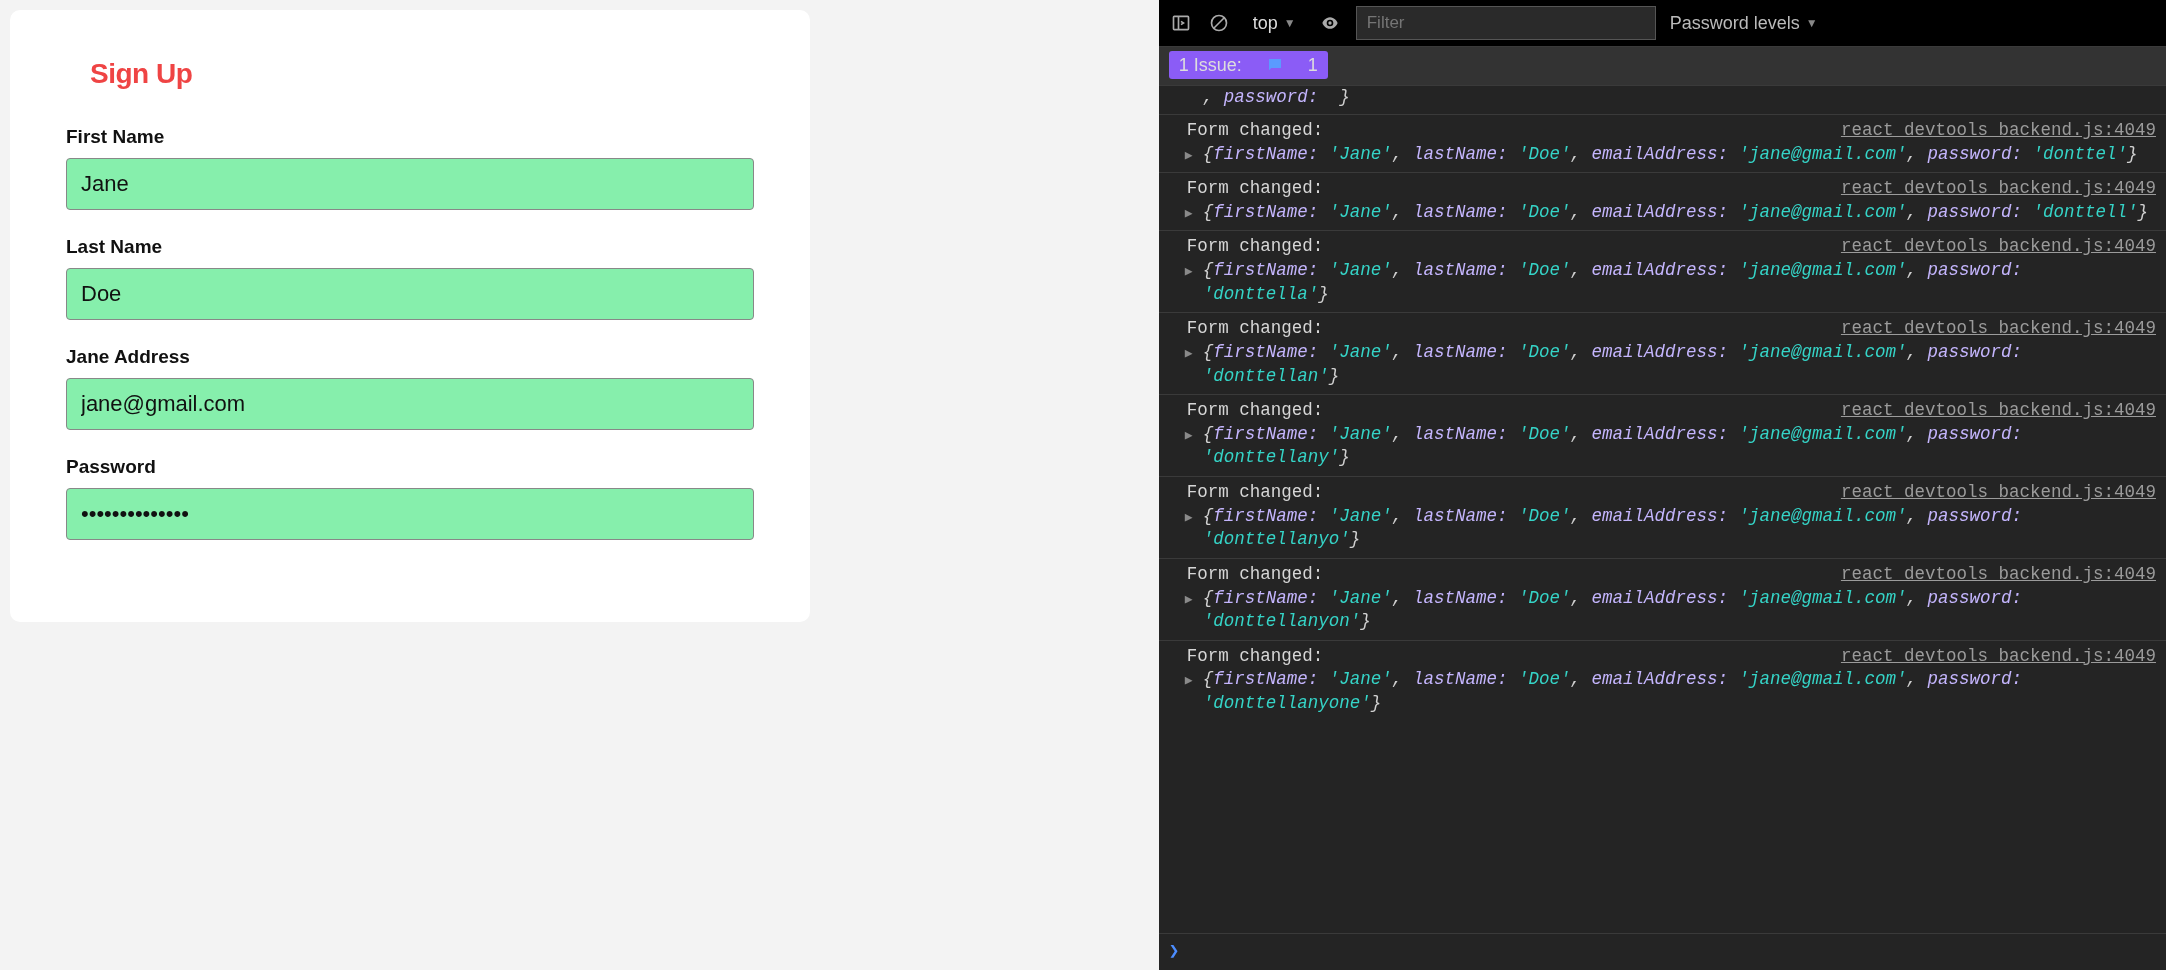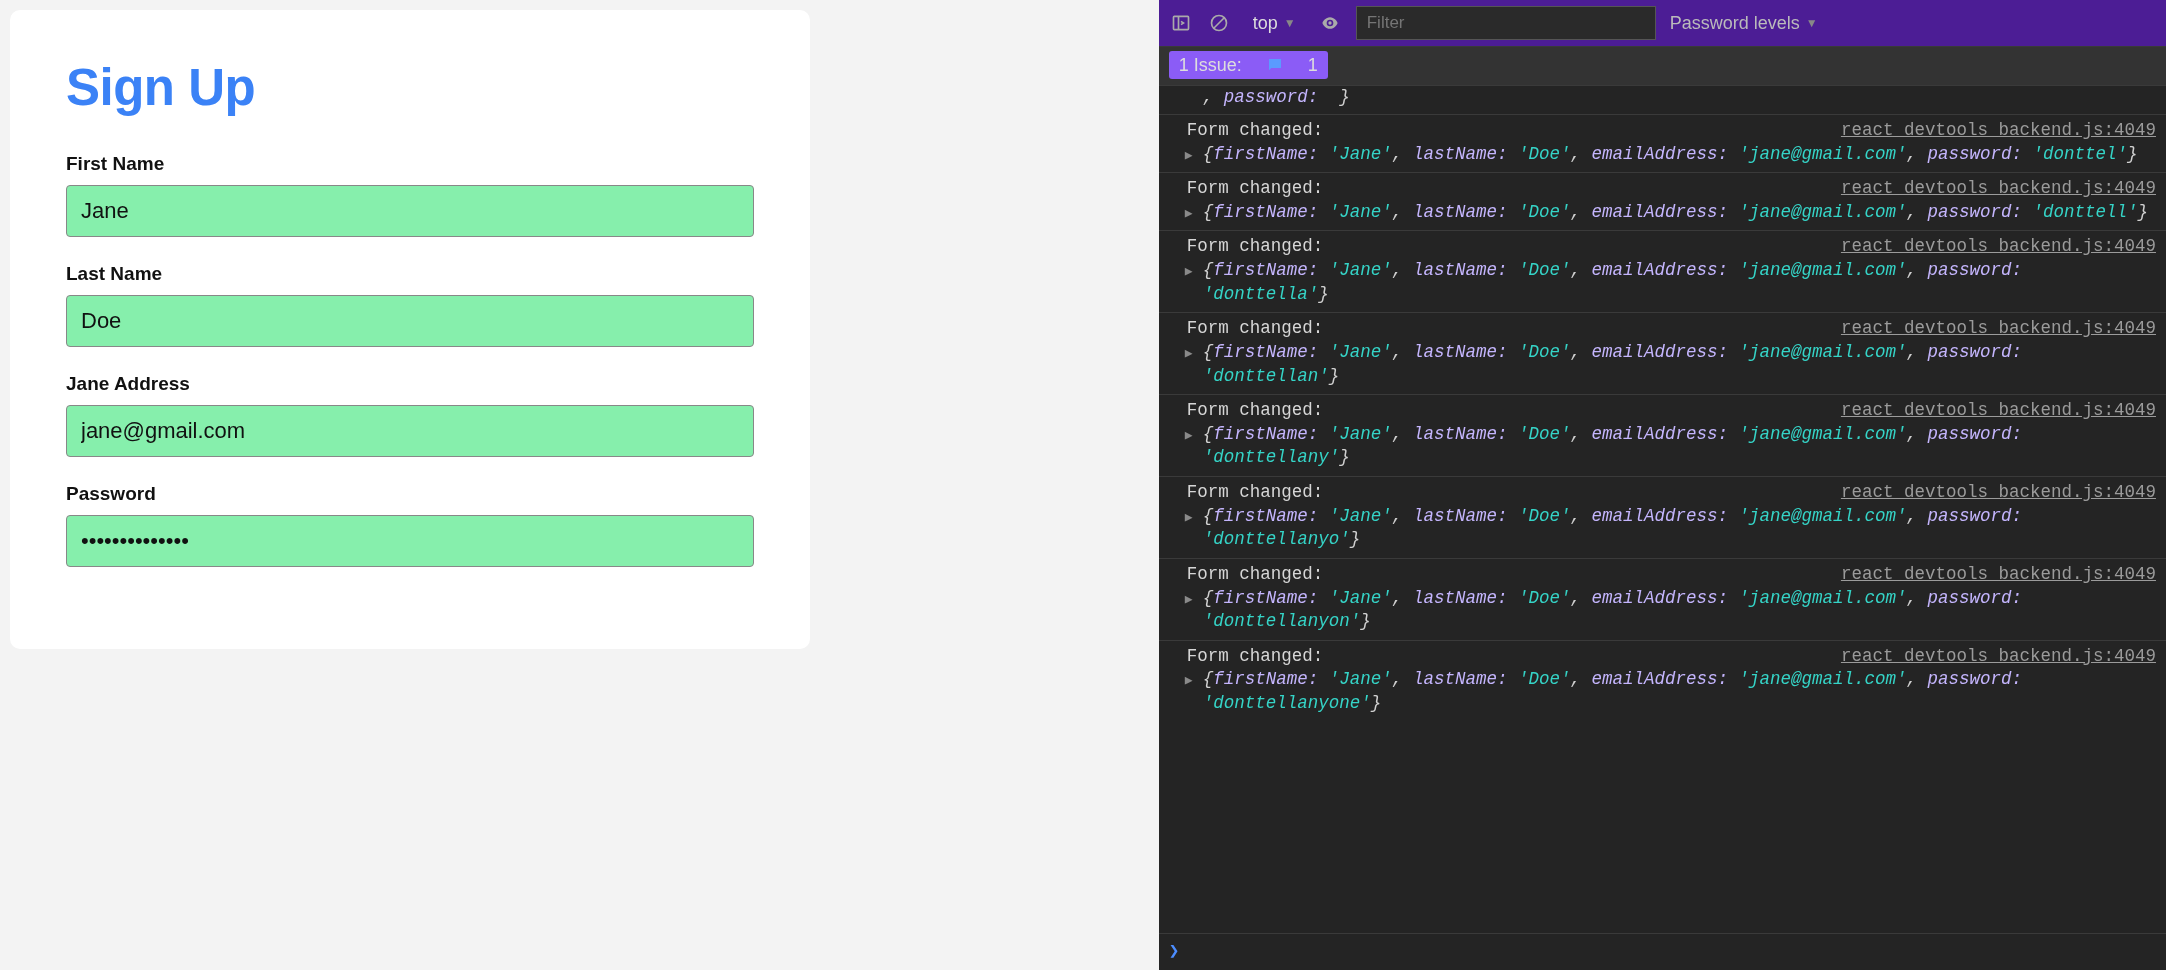--- a/index.html
+++ b/index.html
@@ -17,25 +17,26 @@
     width: 53.5%;
     padding: 10px;
   }
   .card {
     background: #fff;
     border-radius: 10px;
     padding: 48px 56px 56px 56px;
     max-width: 800px;
   }
   .card h1 {
-    font-size: 51px;
+    font-size: 28px;
     font-weight: 800;
     letter-spacing: -0.5px;
     margin-bottom: 36px;
-    color: #3b82f6;
+    color: #ef4444;
+    margin-left: 24px;
   }
   .field { margin-bottom: 26px; }
   .field label {
     display: block;
     font-weight: 700;
     font-size: 19px;
     color: #111;
     margin-bottom: 10px;
   }
   .field input {
@@ -62,21 +63,21 @@
     line-height: 1.35;
     position: relative;
   }
 
   .dt-toolbar {
     display: flex;
     align-items: center;
     gap: 14px;
     padding: 6px 10px;
     border-bottom: 1px solid #3a3a3a;
-    background: #4c1d95;
+    background: #000000;
     font-family: -apple-system, sans-serif;
     font-size: 18px;
   }
   .dt-iconbtn {
     width: 24px; height: 24px;
     display: inline-flex;
     align-items: center;
     justify-content: center;
     color: #aaa;
     cursor: pointer;

